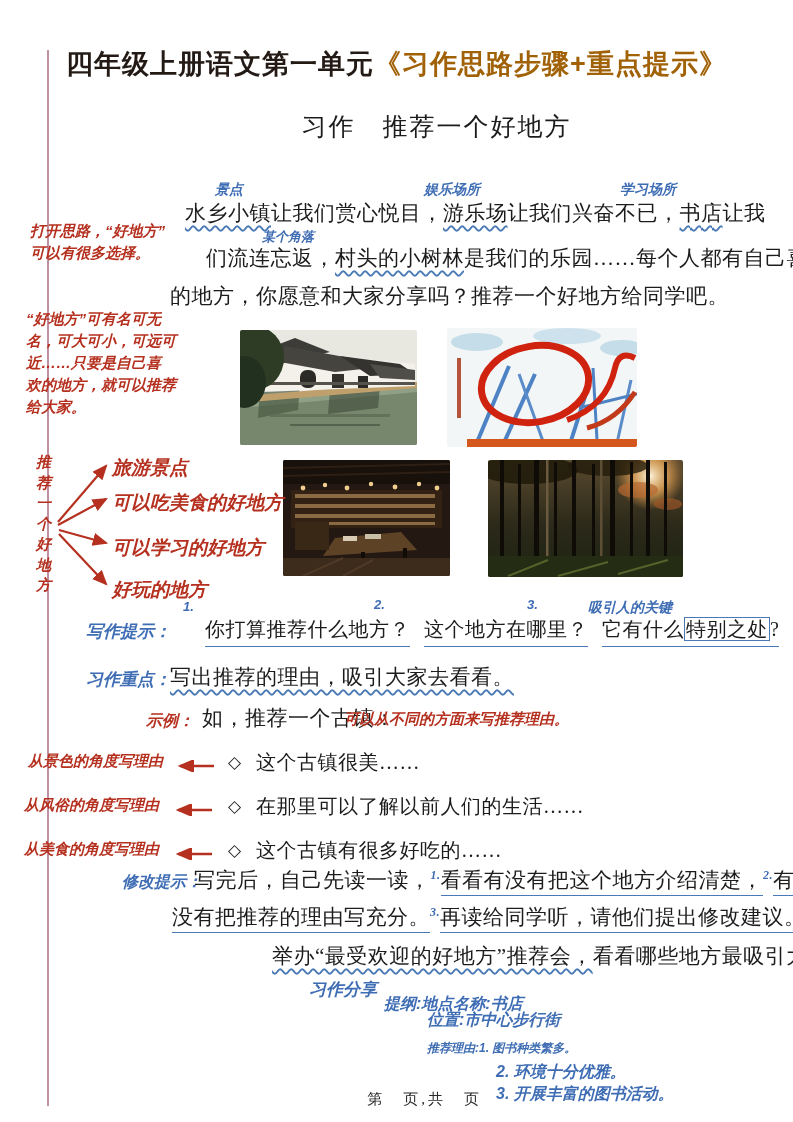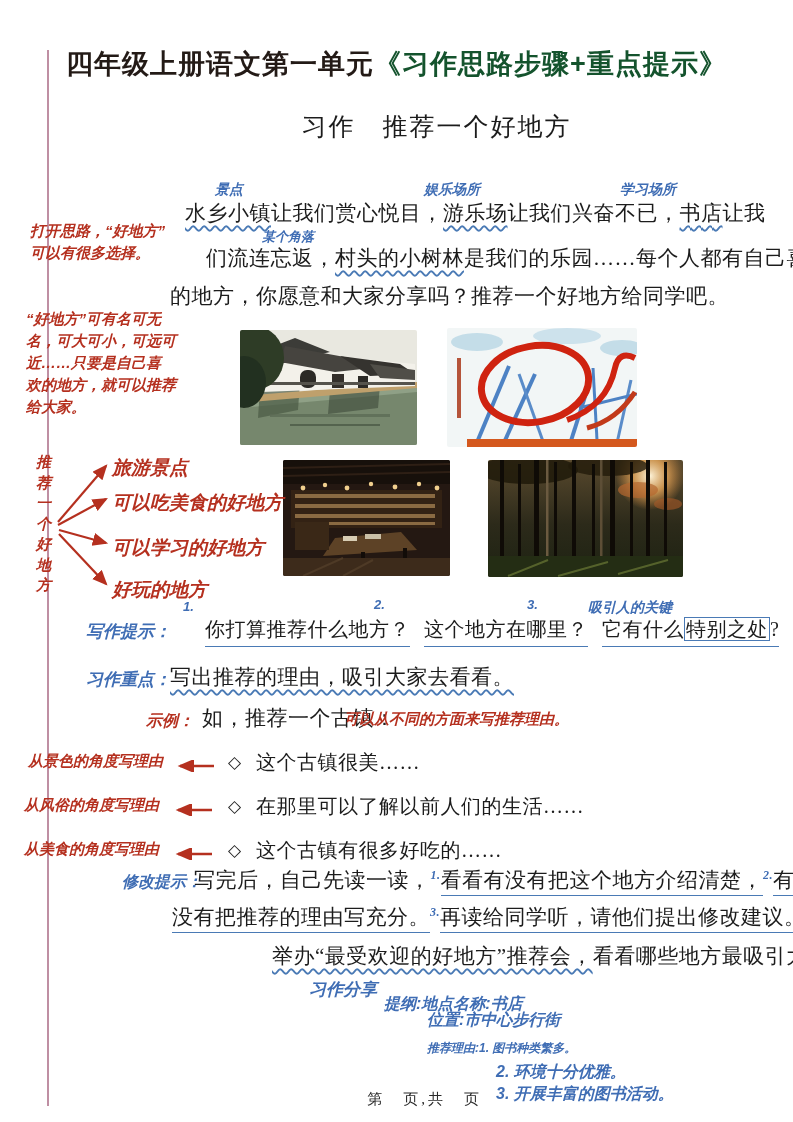--- a/index.html
+++ b/index.html
@@ -2,21 +2,21 @@
 <html><head>
 <meta charset="utf-8">
 <style>
   html,body{margin:0;padding:0;background:#fff;}
   .page{position:relative;width:793px;height:1122px;background:#ffffff;overflow:hidden;
         font-family:"Liberation Sans","DejaVu Sans",sans-serif;}
   .abs{position:absolute;}
   .print{font-family:"Liberation Serif","DejaVu Serif",serif;color:#1c1c1c;}
   .title{font-weight:bold;font-size:27px;letter-spacing:1px;white-space:nowrap;}
   .title .black{color:#231a16;}
-  .title .red{color:#14532d;}
+  .title .red{color:#a16207;}
   .subtitle{font-family:"Liberation Serif","DejaVu Serif",serif;font-size:25px;color:#1c1c1c;
             letter-spacing:2px;white-space:nowrap;}
   .hand-red{font-style:italic;font-weight:bold;color:#b5301f;}
   .hand-blue{font-style:italic;font-weight:bold;color:#3f6db4;}
   .pre{white-space:pre-line;}
   .bodytext{font-size:21px;letter-spacing:0.5px;white-space:nowrap;}
   .wavy{text-decoration:underline wavy #4a7ab5 1.5px;text-underline-offset:5px;}
   .uline{border-bottom:1.6px solid #4a7ab5;padding-bottom:3px;}
   .box{border:1.3px solid #4a7ab5;padding:0 1px;}
   .sup{font-size:12px;color:#3f6db4;font-style:italic;font-weight:bold;vertical-align:super;line-height:0;}

